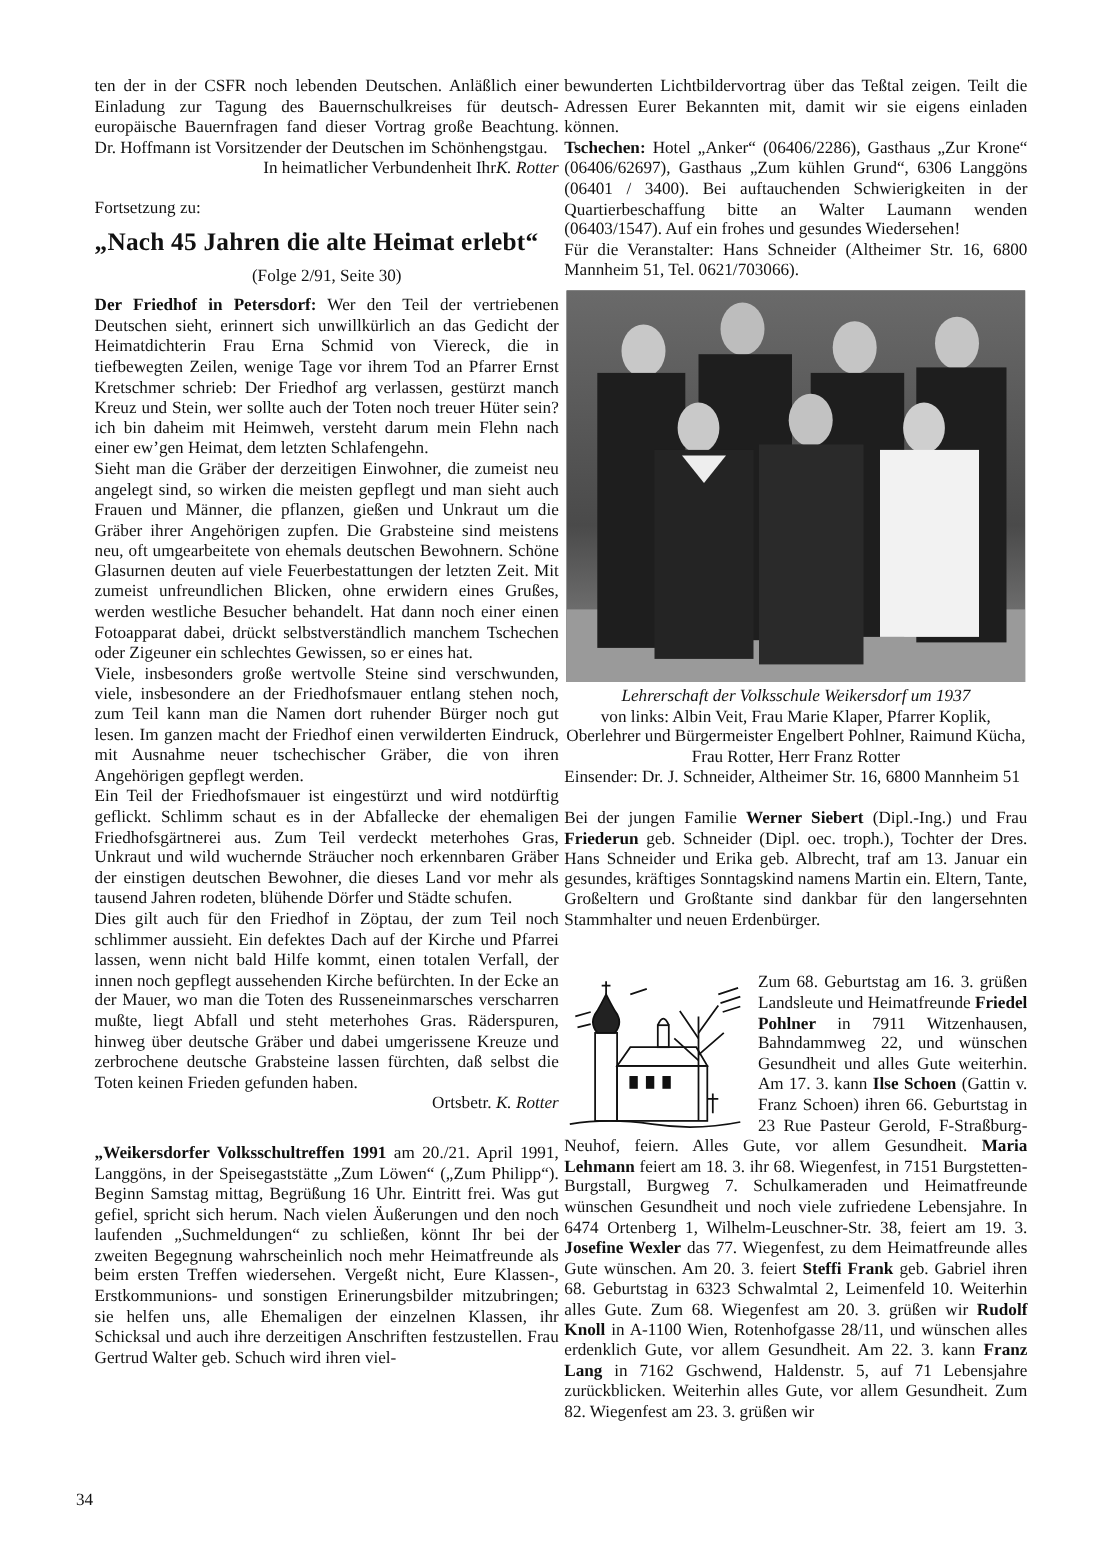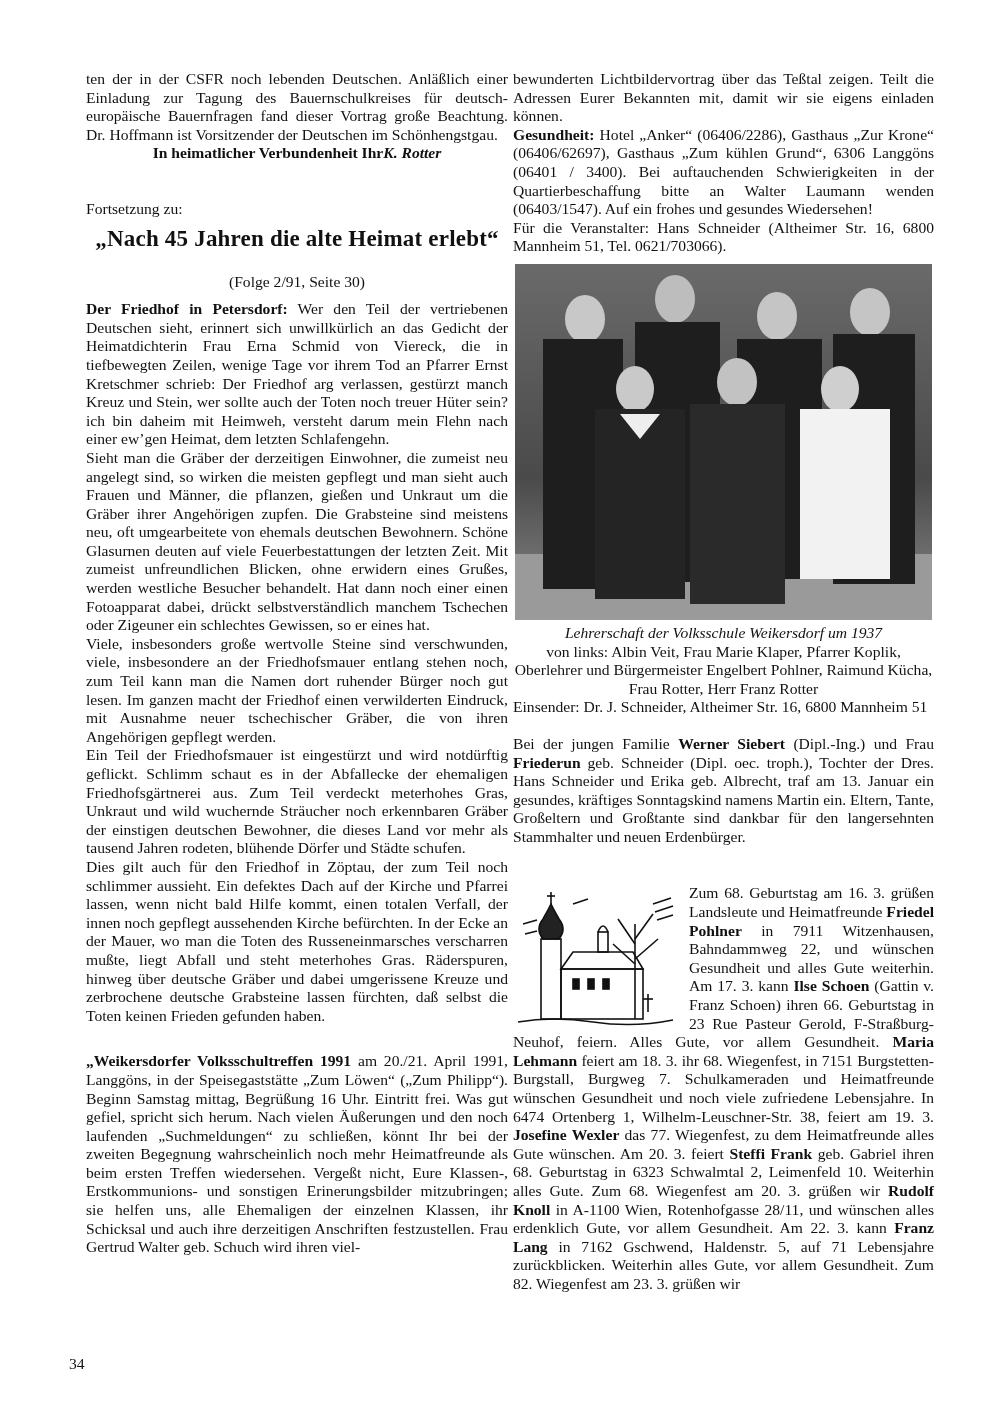--- a/index.html
+++ b/index.html
@@ -11,27 +11,27 @@
   .col {
     position: absolute; top: 70px;
     font-size: 15.6px; line-height: 18.6px;
     text-align: justify; hyphens: manual;
   }
   .col-left { left: 86px; width: 422px; }
   .col-right { left: 513px; width: 421px; }
   p { margin: 0; }
   .b { font-weight: bold; }
   .i { font-style: italic; }
-  .sig-line { display: flex; justify-content: center; font-weight: bold; }
+  .sig-line { display: flex; justify-content: flex-end; }
   .right { text-align: right; }
   .gap { height: 18px; }
   .gap-s { height: 9px; }
   .headline {
-    font-weight: bold; font-size: 23px; line-height: 28px; text-align: center;
-    margin-top: 6px; margin-bottom: 20px; letter-spacing: 0.2px;
+    font-weight: bold; font-size: 23px; line-height: 28px; 
+    margin-top: 6px; margin-bottom: 8px; letter-spacing: 0.2px;
   }
   .subline { text-align: center; }
   .photo {
     width: 417px; height: 356px; margin: 8px 0 4px 2px;
     background: #3a3a3a; position: relative; overflow: hidden;
   }
   .caption-title { font-style: italic; text-align: center; }
   .section-title {
     font-weight: bold; text-align: center; padding-left: 60px;
     margin-top: 0; margin-bottom: 0;
@@ -48,42 +48,46 @@
 </head>
 <body>
 
 <div class="col col-left">
   <p>ten der in der CSFR noch lebenden Deutschen. Anläßlich einer Einladung zur Tagung des Bauernschulkreises für deutsch-europäische Bauernfragen fand dieser Vortrag große Beachtung. Dr. Hoffmann ist Vorsitzender der Deutschen im Schönhengstgau.</p>
   <div class="sig-line">
     <span>In heimatlicher Verbundenheit Ihr</span>
     <span class="i">K. Rotter</span>
   </div>
   <div class="gap"></div>
-  <p style="margin-top:19px;">Fortsetzung zu:</p>
+  <p style="margin-top:0;">Fortsetzung zu:</p>
   <div class="headline">„Nach 45 Jahren die alte Heimat erlebt“</div>
   <p class="subline">(Folge 2/91, Seite 30)</p>
   <div class="gap-s"></div>
   <p>
     <span class="b">Der Friedhof in Petersdorf:</span><span> Wer den Teil der vertriebenen Deutschen sieht, erinnert sich unwillkürlich an das Gedicht der Heimatdichterin Frau Erna Schmid von Viereck, die in tiefbewegten Zeilen, wenige Tage vor ihrem Tod an Pfarrer Ernst Kretschmer schrieb: Der Friedhof arg verlassen, gestürzt manch Kreuz und Stein, wer sollte auch der Toten noch treuer Hüter sein? ich bin daheim mit Heimweh, versteht darum mein Flehn nach einer ew’gen Heimat, dem letzten Schlafengehn.</span>
   </p>
   <p>Sieht man die Gräber der derzeitigen Einwohner, die zumeist neu angelegt sind, so wirken die meisten gepflegt und man sieht auch Frauen und Männer, die pflanzen, gießen und Unkraut um die Gräber ihrer Angehörigen zupfen. Die Grabsteine sind meistens neu, oft umgearbeitete von ehemals deutschen Bewohnern. Schöne Glasurnen deuten auf viele Feuerbestattungen der letzten Zeit. Mit zumeist unfreundlichen Blicken, ohne erwidern eines Grußes, werden westliche Besucher behandelt. Hat dann noch einer einen Fotoapparat dabei, drückt selbstverständlich manchem Tschechen oder Zigeuner ein schlechtes Gewissen, so er eines hat.</p>
   <p>Viele, insbesonders große wertvolle Steine sind verschwunden, viele, insbesondere an der Friedhofsmauer entlang stehen noch, zum Teil kann man die Namen dort ruhender Bürger noch gut lesen. Im ganzen macht der Friedhof einen verwilderten Eindruck, mit Ausnahme neuer tschechischer Gräber, die von ihren Angehörigen gepflegt werden.</p>
   <p>Ein Teil der Friedhofsmauer ist eingestürzt und wird notdürftig geflickt. Schlimm schaut es in der Abfallecke der ehemaligen Friedhofsgärtnerei aus. Zum Teil verdeckt meterhohes Gras, Unkraut und wild wuchernde Sträucher noch erkennbaren Gräber der einstigen deutschen Bewohner, die dieses Land vor mehr als tausend Jahren rodeten, blühende Dörfer und Städte schufen.</p>
   <p>Dies gilt auch für den Friedhof in Zöptau, der zum Teil noch schlimmer aussieht. Ein defektes Dach auf der Kirche und Pfarrei lassen, wenn nicht bald Hilfe kommt, einen totalen Verfall, der innen noch gepflegt aussehenden Kirche befürchten. In der Ecke an der Mauer, wo man die Toten des Russeneinmarsches verscharren mußte, liegt Abfall und steht meterhohes Gras. Räderspuren, hinweg über deutsche Gräber und dabei umgerissene Kreuze und zerbrochene deutsche Grabsteine lassen fürchten, daß selbst die Toten keinen Frieden gefunden haben.</p>
+  <p class="right">
+    <span>Ortsbetr.</span>
+    <span class="i">K. Rotter</span>
+  </p>
   <div class="gap"></div>
   <div class="gap-s"></div>
   <p>
     <span class="b">„Weikersdorfer Volksschultreffen 1991</span><span> am 20./21. April 1991, Langgöns, in der Speisegaststätte „Zum Löwen“ („Zum Philipp“). Beginn Samstag mittag, Begrüßung 16 Uhr. Eintritt frei. Was gut gefiel, spricht sich herum. Nach vielen Äußerungen und den noch laufenden „Suchmeldungen“ zu schließen, könnt Ihr bei der zweiten Begegnung wahrscheinlich noch mehr Heimatfreunde als beim ersten Treffen wiedersehen. Vergeßt nicht, Eure Klassen-, Erstkommunions- und sonstigen Erinerungsbilder mitzubringen; sie helfen uns, alle Ehemaligen der einzelnen Klassen, ihr Schicksal und auch ihre derzeitigen Anschriften festzustellen. Frau Gertrud Walter geb. Schuch wird ihren viel-</span>
   </p>
 </div>
 
 <div class="col col-right">
   <p>bewunderten Lichtbildervortrag über das Teßtal zeigen. Teilt die Adressen Eurer Bekannten mit, damit wir sie eigens einladen können.</p>
   <p>
-    <span class="b">Gesundheit:</span><span> Hotel „Anker“ (06406/2286), Gasthaus „Zur Krone“ (06406/62697), Gasthaus „Zum kühlen Grund“, 6306 Langgöns (06401 / 3400). Bei auftauchenden Schwierigkeiten in der Quartierbeschaffung bitte an Walter Laumann wenden (06403/1547). Auf ein frohes und gesundes Wiedersehen!</span>
+    <span class="b">Tschechen:</span><span> Hotel „Anker“ (06406/2286), Gasthaus „Zur Krone“ (06406/62697), Gasthaus „Zum kühlen Grund“, 6306 Langgöns (06401 / 3400). Bei auftauchenden Schwierigkeiten in der Quartierbeschaffung bitte an Walter Laumann wenden (06403/1547). Auf ein frohes und gesundes Wiedersehen!</span>
   </p>
   <p>Für die Veranstalter: Hans Schneider (Altheimer Str. 16, 6800 Mannheim 51, Tel. 0621/703066).</p>
 
   <div class="photo">
     <svg width="417" height="356" viewBox="0 0 417 356">
       <defs>
         <linearGradient id="bg" x1="0" y1="0" x2="0" y2="1">
           <stop offset="0" stop-color="#6a6a6a"></stop>
           <stop offset="0.6" stop-color="#4a4a4a"></stop>
           <stop offset="1" stop-color="#8a8a8a"></stop>

